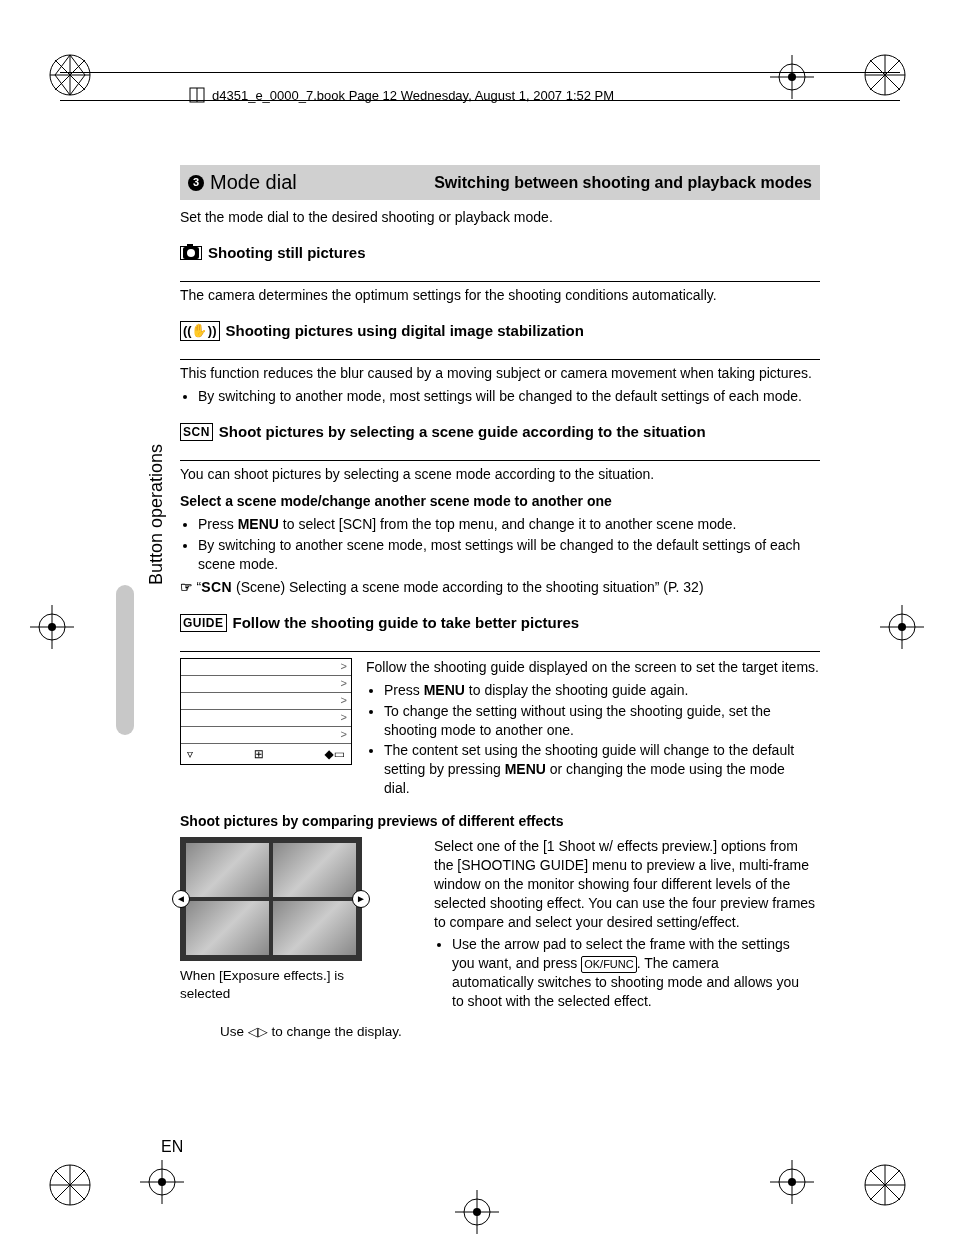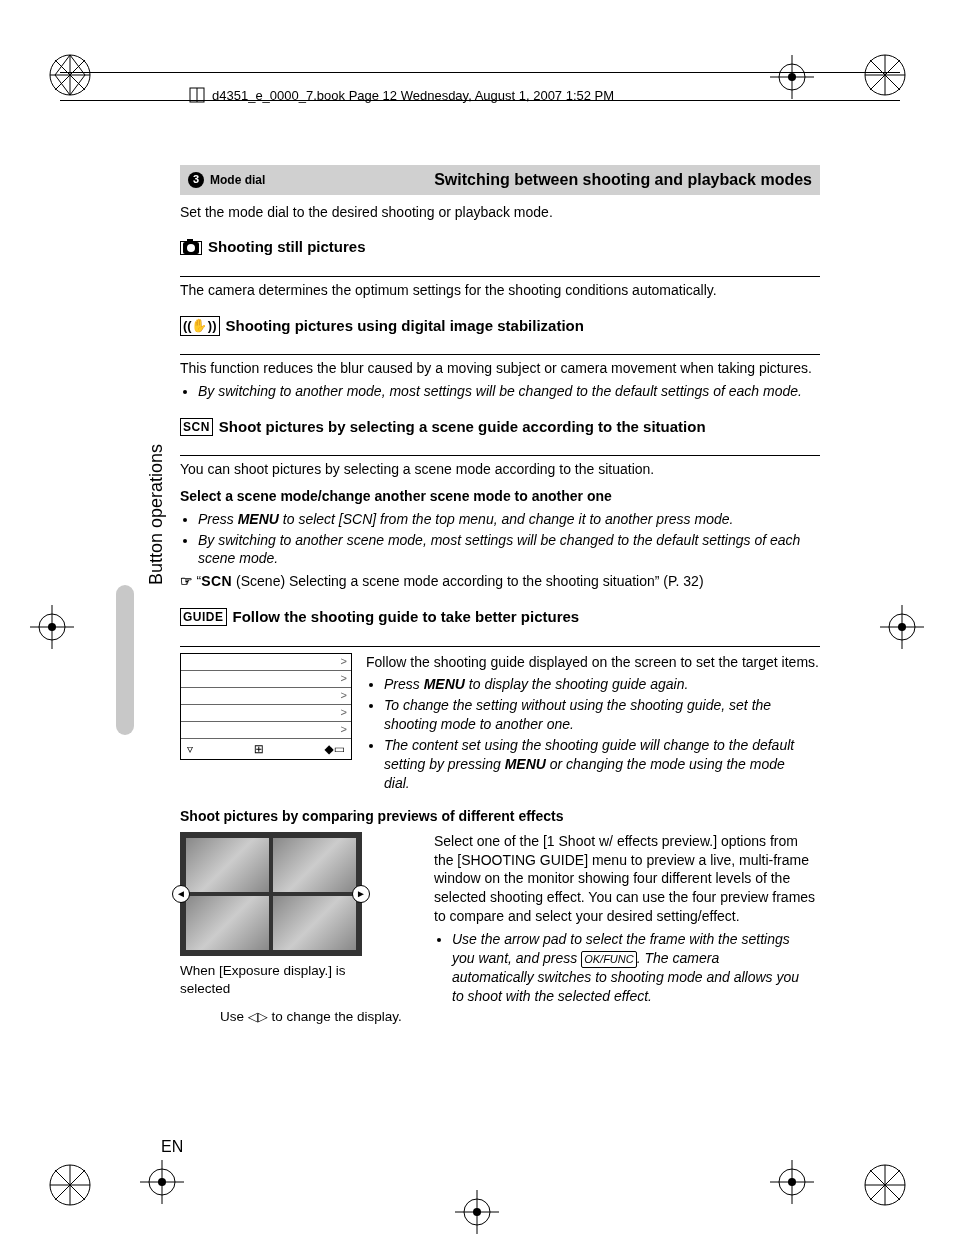--- a/index.html
+++ b/index.html
@@ -3,40 +3,40 @@
 <meta charset="utf-8">
 <style>
   html,body{margin:0;padding:0;background:#fff;font-family:Arial,Helvetica,sans-serif;color:#000;}
   .page{position:relative;width:954px;height:1258px;}
   .header-line{position:absolute;left:188px;top:86px;font-size:13px;display:flex;align-items:center;}
   .header-rule{position:absolute;left:60px;top:100px;width:840px;border-top:1px solid #000;}
   .header-rule2{position:absolute;left:60px;top:72px;width:840px;border-top:1px solid #000;}
   .content{position:absolute;left:180px;top:165px;width:640px;font-size:14px;line-height:1.35;}
   .section-bar{background:#d0d0d0;padding:4px 8px;display:flex;align-items:center;margin-bottom:8px;}
   .badge{background:#000;color:#fff;border-radius:50%;width:16px;height:16px;display:inline-flex;align-items:center;justify-content:center;font-size:11px;font-weight:bold;margin-right:6px;}
-  .section-title{font-weight:bold;font-size:12px;}
+  .section-title{font-weight:normal;font-size:20px;}
   .section-sub{margin-left:auto;font-weight:bold;font-size:16px;}
   .subhead{display:flex;align-items:center;font-weight:bold;font-size:15px;margin:16px 0 4px;border-bottom:1px solid #000;padding-bottom:18px;}
   .icon-box{border:1px solid #000;padding:0 2px;margin-right:6px;font-size:12px;background:#fff;display:inline-flex;align-items:center;}
-  ul.bul{margin:4px 16px 4px 0;padding-left:18px;font-style:italic;}
+  ul.bul{margin:4px 16px 4px 0;padding-left:18px;}
   ul.bul li{margin-bottom:2px;}
   .bold{font-weight:bold;}
   .sidebar-label{position:absolute;left:146px;top:585px;transform:rotate(-90deg);transform-origin:left top;font-size:18px;white-space:nowrap;}
   .thumb-tab{position:absolute;left:116px;top:585px;width:18px;height:150px;background:#c8c8c8;border-radius:9px;}
   .guide-row{display:flex;align-items:flex-start;margin-top:6px;}
   .guide-img{width:170px;border:1px solid #000;margin-right:14px;flex:0 0 auto;}
   .guide-img .row{border-bottom:1px solid #666;height:16px;position:relative;}
   .guide-img .row::after{content:">";position:absolute;right:4px;top:0;font-size:11px;color:#666;}
   .guide-img .footer{display:flex;justify-content:space-between;padding:2px 6px;font-size:12px;}
   .preview-grid{width:170px;border:2px solid #333;background:#333;padding:4px;display:grid;grid-template-columns:1fr 1fr;grid-gap:4px;margin-right:14px;flex:0 0 auto;position:relative;}
   .preview-grid div{height:54px;background:linear-gradient(135deg,#888,#ccc,#888);}
   .preview-grid .nav-l{position:absolute;left:-10px;top:50%;transform:translateY(-50%);width:16px;height:16px;background:#fff;border:1px solid #000;border-radius:50%;font-size:10px;display:flex;align-items:center;justify-content:center;}
   .preview-grid .nav-r{position:absolute;right:-10px;top:50%;transform:translateY(-50%);width:16px;height:16px;background:#fff;border:1px solid #000;border-radius:50%;font-size:10px;display:flex;align-items:center;justify-content:center;}
   .small-cap{font-size:13.5px;margin-top:6px;width:170px;}
-  .use-note{font-size:13.5px;margin-top:10px;width:200px;margin-left:40px;}
+  .use-note{font-size:13.5px;margin-top:20px;width:200px;margin-left:40px;}
   .okfunc{border:1px solid #000;font-size:11px;padding:0 2px;border-radius:2px;display:inline-block;vertical-align:middle;}
   .menu-word{font-weight:bold;}
   .footer-en{position:absolute;left:161px;top:1138px;font-size:16px;}
   .reg{position:absolute;}
   .hand-icon{font-weight:bold;font-size:13px;}
   .camera-icon{display:inline-block;width:16px;height:12px;background:#000;border-radius:2px;position:relative;}
   .camera-icon::before{content:"";position:absolute;top:-3px;left:4px;width:6px;height:3px;background:#000;}
   .camera-icon::after{content:"";position:absolute;top:2px;left:4px;width:8px;height:8px;border-radius:50%;background:#fff;}
   .guide-col{flex:1;}
   .ref-icon{font-weight:bold;}
@@ -166,21 +166,21 @@
     </ul>
 
     <div class="subhead">
       <span class="icon-box scn">SCN</span>
       <span>Shoot pictures by selecting a scene guide according to the situation</span>
     </div>
     <div>You can shoot pictures by selecting a scene mode according to the situation.</div>
     <div class="bold" style="margin-top:8px">Select a scene mode/change another scene mode to another one</div>
     <ul class="bul">
       <li>
-        <span>Press </span><span class="menu-word">MENU</span><span> to select [SCN] from the top menu, and change it to another press mode.</span>
+        <span>Press </span><span class="menu-word">MENU</span><span> to select [SCN] from the top menu, and change it to another scene mode.</span>
       </li>
       <li>By switching to another scene mode, most settings will be changed to the default settings of each scene mode.</li>
     </ul>
     <div>
       <span class="ref-icon">☞ </span>
       <span>“</span><span class="scn">SCN</span><span> (Scene) Selecting a scene mode according to the shooting situation” (P. 32)</span>
     </div>
 
     <div class="subhead">
       <span class="icon-box scn" style="font-weight:900">GUIDE</span>
@@ -219,21 +219,21 @@
     <div class="guide-row">
       <div>
         <div class="preview-grid">
           <div></div>
             <div></div>
             <div></div>
             <div></div>
           <span class="nav-l">◄</span>
           <span class="nav-r">►</span>
         </div>
-        <div class="small-cap">When [Exposure display.] is selected</div>
+        <div class="small-cap">When [Exposure effects.] is selected</div>
         <div class="use-note">
           <span>Use </span><span class="diamond">◁▷</span><span> to change the display.</span>
         </div>
       </div>
       <div class="guide-col" style="margin-left:14px">
         <div>Select one of the [1 Shoot w/ effects preview.] options from the [SHOOTING GUIDE] menu to preview a live, multi-frame window on the monitor showing four different levels of the selected shooting effect. You can use the four preview frames to compare and select your desired setting/effect.</div>
         <ul class="bul">
           <li>
             <span>Use the arrow pad to select the frame with the settings you want, and press </span><span class="okfunc">OK/FUNC</span><span>. The camera automatically switches to shooting mode and allows you to shoot with the selected effect.</span>
           </li>

